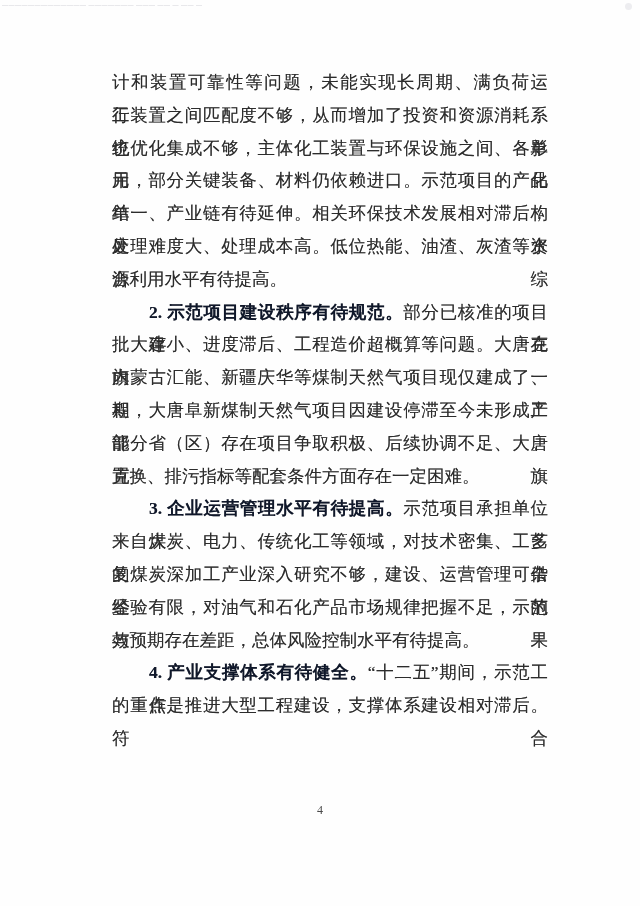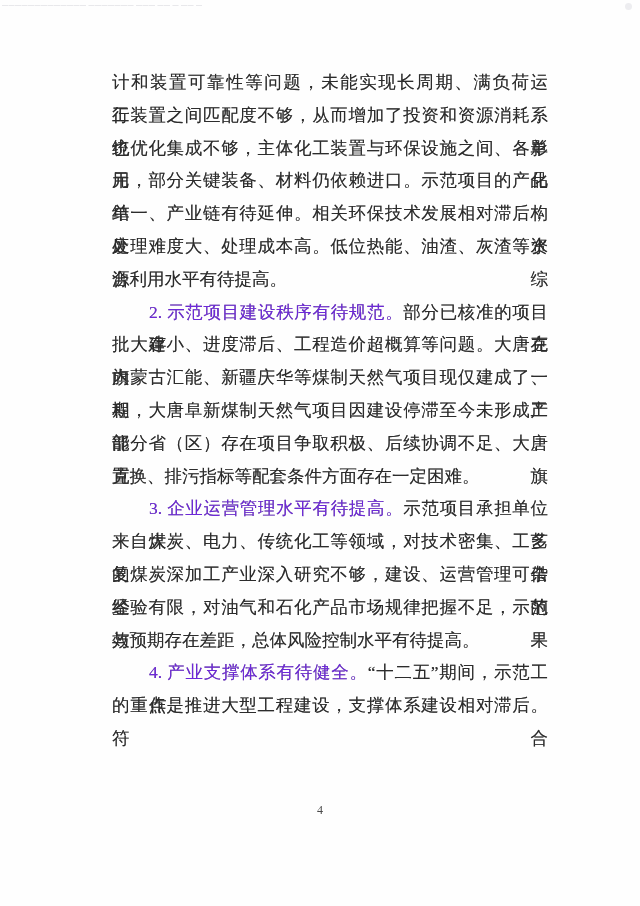--- a/index.html
+++ b/index.html
@@ -50,22 +50,22 @@
     text-align: left;
   }
   .line.just {
     text-align: justify;
     text-align-last: justify;
   }
   .line.indent {
     padding-left: 37px;
   }
   .bold {
-    font-weight: normal;
-    color: #6d28d9;
+    font-weight: bold;
+    color: #0f172a;
   }
   .page-number {
     position: absolute;
     top: 803px;
     left: 0;
     width: 100%;
     text-align: center;
     font-size: 12px;
     color: #4a4a4a;
   }

